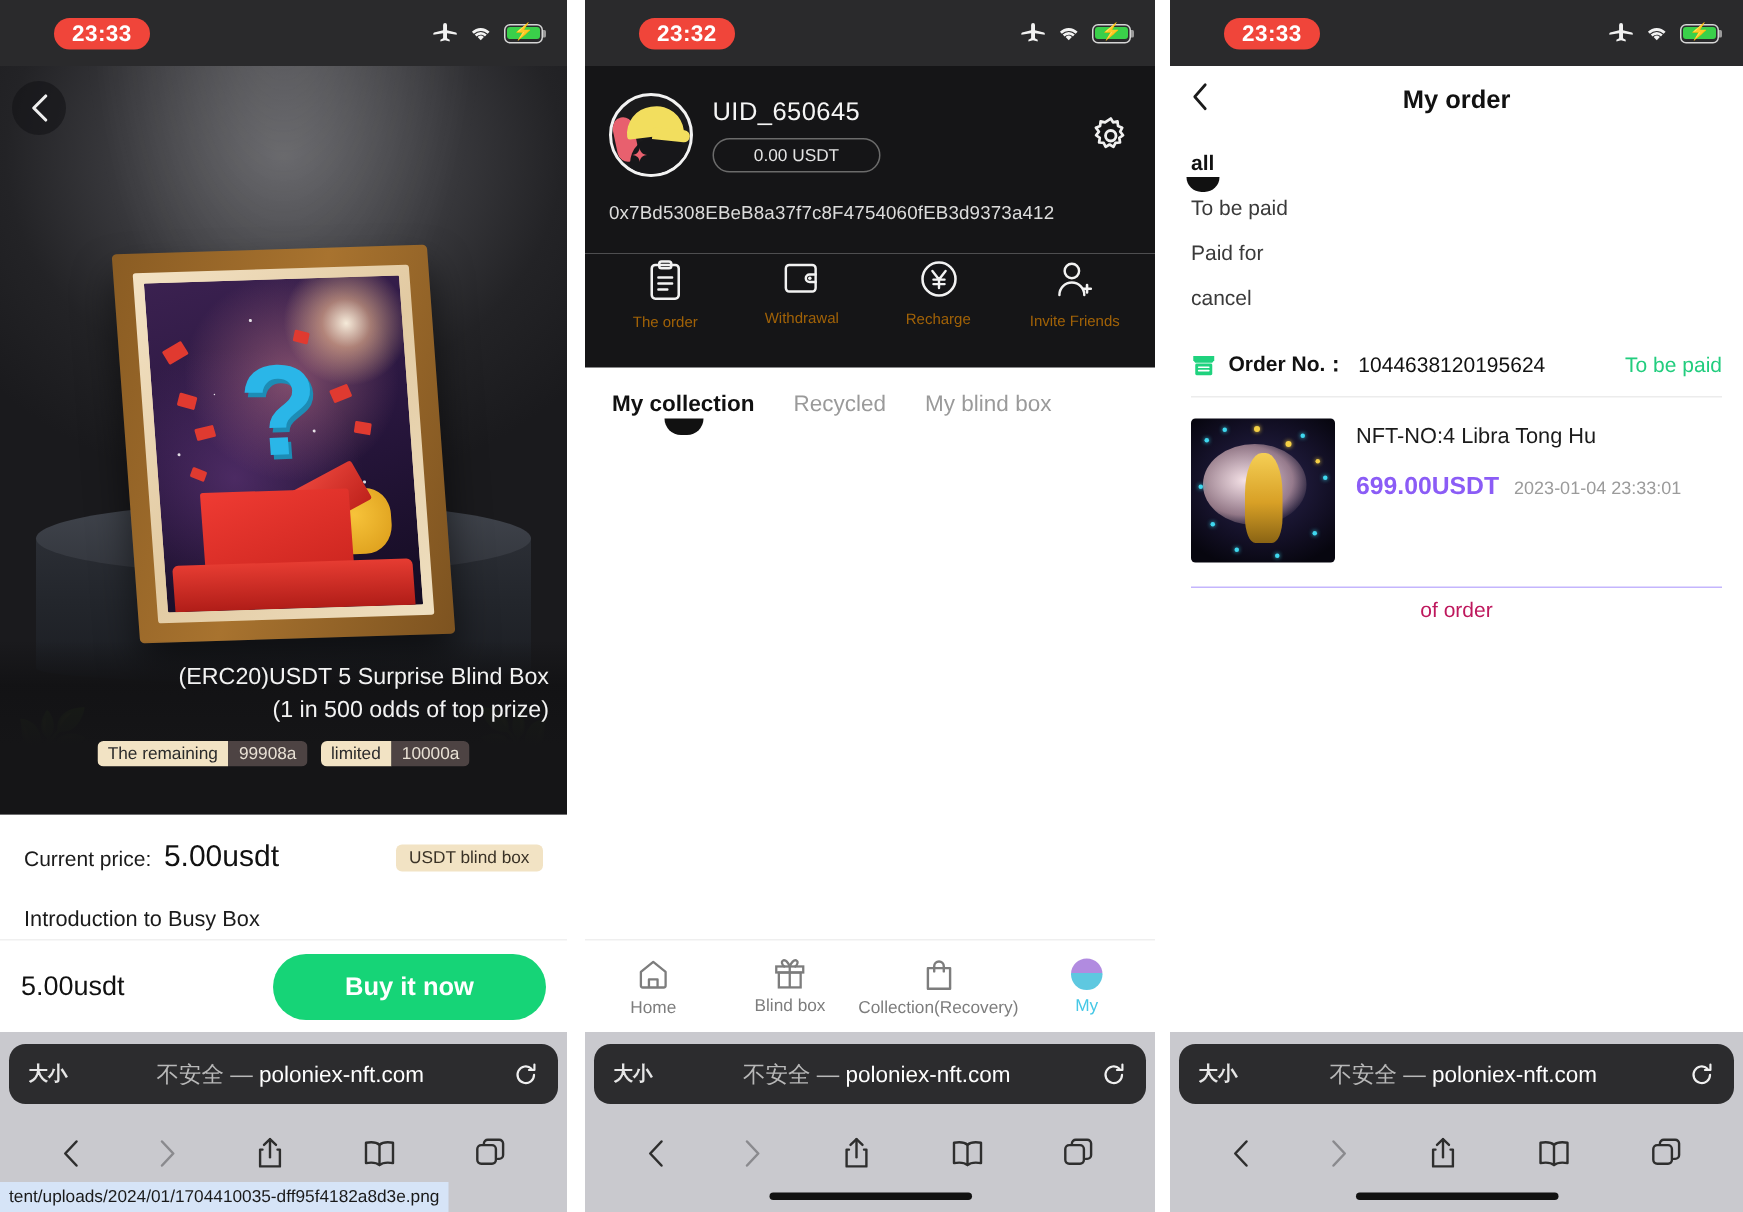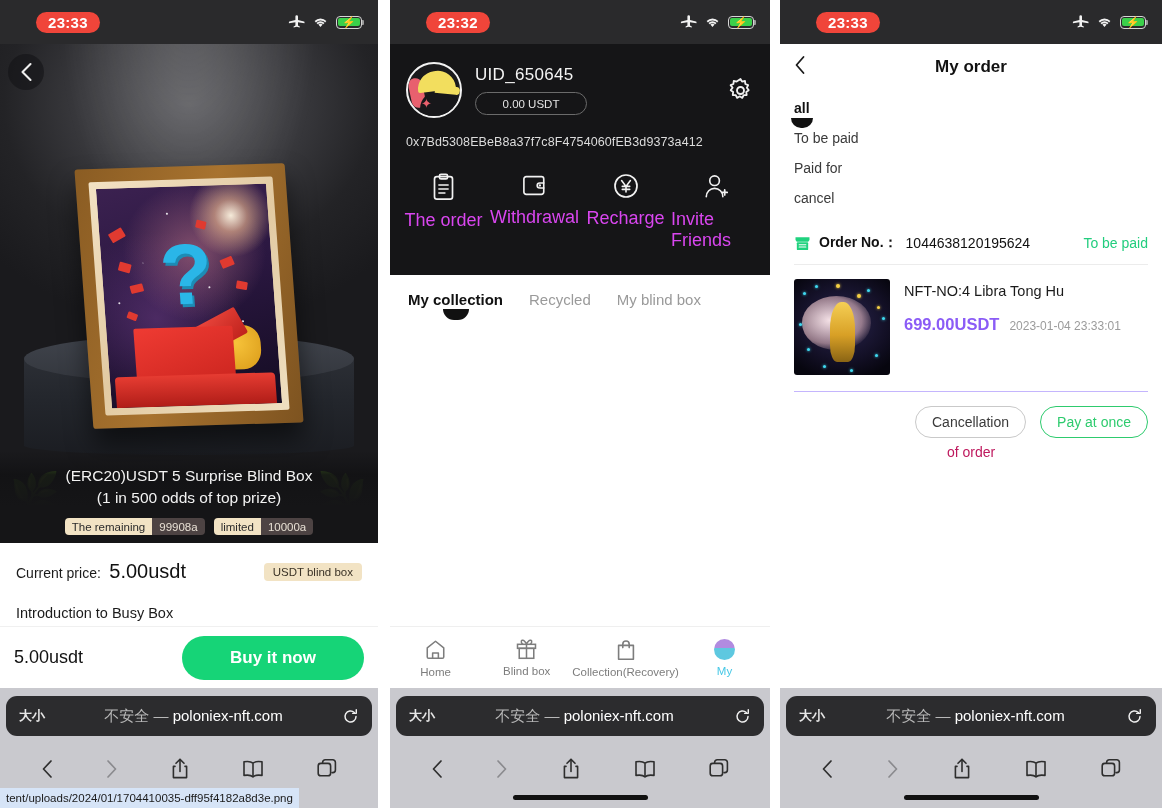--- a/index.html
+++ b/index.html
@@ -111,23 +111,23 @@
   .ribbon-bottom {
     position: absolute; left: 3%; bottom: 0; width: 94%; height: 14%;
     background: linear-gradient(180deg,#e63c32,#b01d18); border-radius: 4px 4px 0 0;
   }
   .gold-bow {
     position: absolute; right: 10%; bottom: 16%; width: 24%; height: 20%;
     background: radial-gradient(circle at 40% 40%, #f7c33a, #d99a18);
     border-radius: 50% 40% 45% 35%;
   }
   .caption-block {
-    position: absolute; left: 0; right: 0; bottom: 0; padding: 14px 12px 8px;
+    position: absolute; left: 0; right: 0; bottom: 0; padding: 14px 12px 32px;
     background: linear-gradient(180deg, rgba(18,18,20,0) 0%, rgba(18,18,20,.92) 26%, #151517 60%);
-    text-align: center; z-index: 5;
+    text-align: right; z-index: 5;
   }
   .caption-title { color: #f2f2f2; font-size: 15.5px; line-height: 1.42; }
   .badge-row { display: flex; justify-content: center; gap: 9px; margin-top: 9px; }
   .badge { display: flex; border-radius: 4px; overflow: hidden; font-size: 11.5px; }
   .badge .k { background: #f2e3c4; color: #2b2b2b; padding: 2.5px 7px; }
   .badge .v { background: #4d4343; color: #e8e0d4; padding: 2.5px 7px; }
   .laurel { position: absolute; bottom: 26px; font-size: 40px; color: #b99b58; opacity: .92; }
   .laurel.l { left: 10px; } .laurel.r { right: 10px; transform: scaleX(-1); }
 
   .price-row {
@@ -215,21 +215,21 @@
   .gear { color: #f0f0f0; }
   .wallet-addr {
     margin-top: 17px; color: #dcdcdc; font-size: 12.5px; letter-spacing: .1px;
   }
   .action-row {
     background: #151517; display: flex; padding: 4px 8px 24px;
   }
   .action-cell {
     flex: 1; display: flex; flex-direction: column; align-items: center; gap: 9px;
   }
-  .action-cell span { color: #d946ef; font-size: 18px; }
+  .action-cell span { color: #a16207; font-size: 10px; }
   .coll-tabs {
     display: flex; gap: 26px; padding: 16px 18px 0; align-items: flex-start;
   }
   .coll-tab { position: relative; font-size: 15px; color: #9a9a9a; padding-bottom: 12px; }
   .coll-tab.active { color: #111; font-weight: 700; }
   .coll-tab.active::after {
     content: ''; position: absolute; left: 50%; bottom: 0; transform: translateX(-50%);
     width: 26px; height: 11px; background: #111;
     border-radius: 0 0 16px 16px;
   }
@@ -660,24 +660,20 @@
         </div>
         <div class="item-info">
           <div class="item-name">NFT-NO:4 Libra Tong Hu</div>
           <div class="item-price-row">
             <span class="item-price">699.00USDT</span>
             <span class="item-time">2023-01-04 23:33:01</span>
           </div>
         </div>
       </div>
 
-      <div class="order-actions">
-        <button class="pill-btn ghost">Cancellation</button>
-        <button class="pill-btn primary">Pay at once</button>
-      </div>
       <div class="of-order">of order</div>
     </div>
 
     <div class="chrome">
       <div class="urlbar-wrap">
         <div class="urlbar">
           <span class="url-size">大小</span>
           <span class="url-text">
             <span class="ins">不安全 —</span>
             <span>poloniex-nft.com</span>

